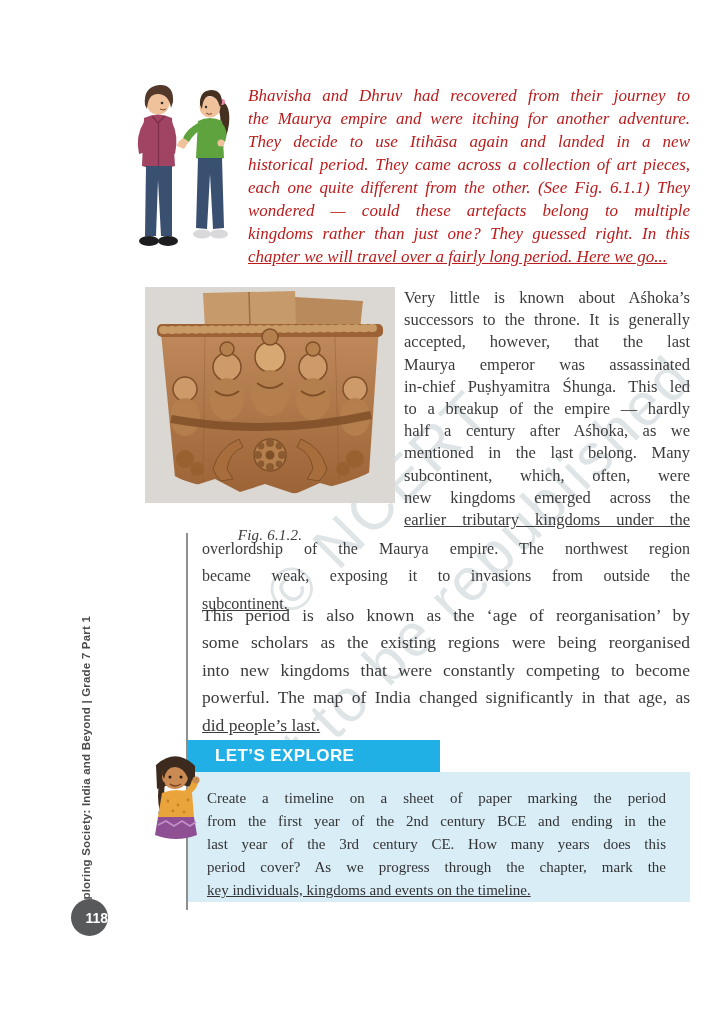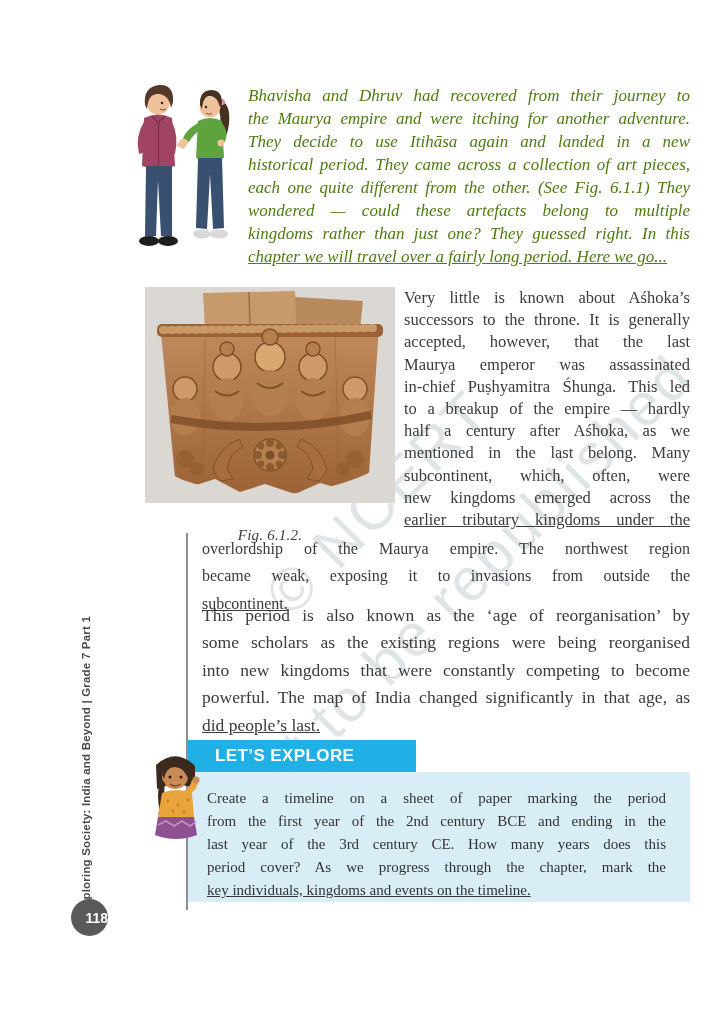--- a/index.html
+++ b/index.html
@@ -19,21 +19,21 @@
     pointer-events:none;
   }
   .watermark .wm-line { font-size:60px; line-height:118px; letter-spacing:3px; }
 
   
   .kids { position:absolute; left:118px; top:78px; width:132px; height:186px; z-index:3; }
 
   
   .intro {
     position:absolute; left:248px; top:84px; width:442px; z-index:2;
-    font-style:italic; font-size:17px; line-height:23px; color:#4d7c0f;
+    font-style:italic; font-size:17px; line-height:23px; color:#b91c1c;
   }
   .jlines > div { text-align:justify; text-align-last:justify; }
   .jlines > div:last-child { text-align-last:left;text-decoration:underline; }
   .jlines.cont > div:last-child { text-align-last:justify; }
 
   
   .figure { position:absolute; left:145px; top:287px; width:250px; z-index:3; }
   .figure svg { display:block; }
   .figcaption {
     margin-top:24px; text-align:center; font-style:italic;
@@ -53,21 +53,21 @@
     position:absolute; left:202px; top:602px; width:488px; z-index:2;
     font-size:17.5px; line-height:27.4px;
   }
 
   
   .vrule { position:absolute; left:186px; top:533px; width:1.5px; height:377px;
            background:#8f8f8f; z-index:2; }
 
   
   .explore-banner {
-    position:absolute; left:188px; top:740px; width:228px; height:32px; z-index:3;
+    position:absolute; left:188px; top:740px; width:252px; height:32px; z-index:3;
     background:var(--accent_cyan,#21b0e6); color:#fff;
     display:flex; align-items:center; box-sizing:border-box; padding-left:27px;
     font-family:"Liberation Sans", sans-serif; font-weight:bold;
     font-size:17px; letter-spacing:.4px;
   }
   .explore-box {
     position:absolute; left:188px; top:772px; width:502px; height:130px; z-index:2;
     background:var(--box_blue,#d8edf6); box-sizing:border-box;
     padding:15px 24px 0 19px;
     font-size:15px; line-height:23px; color:#333335;

